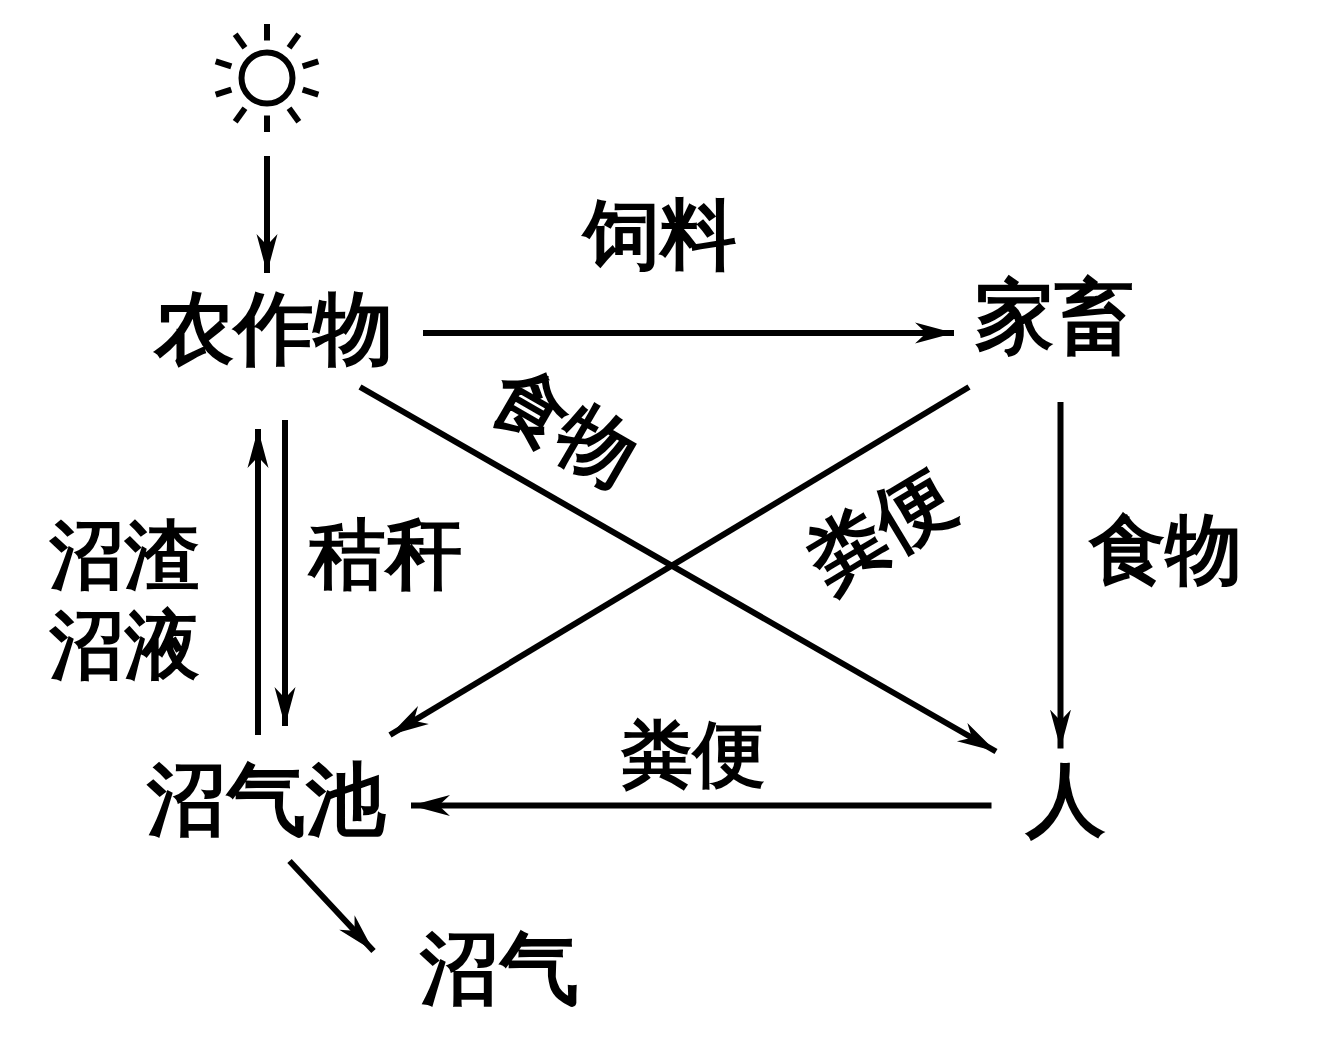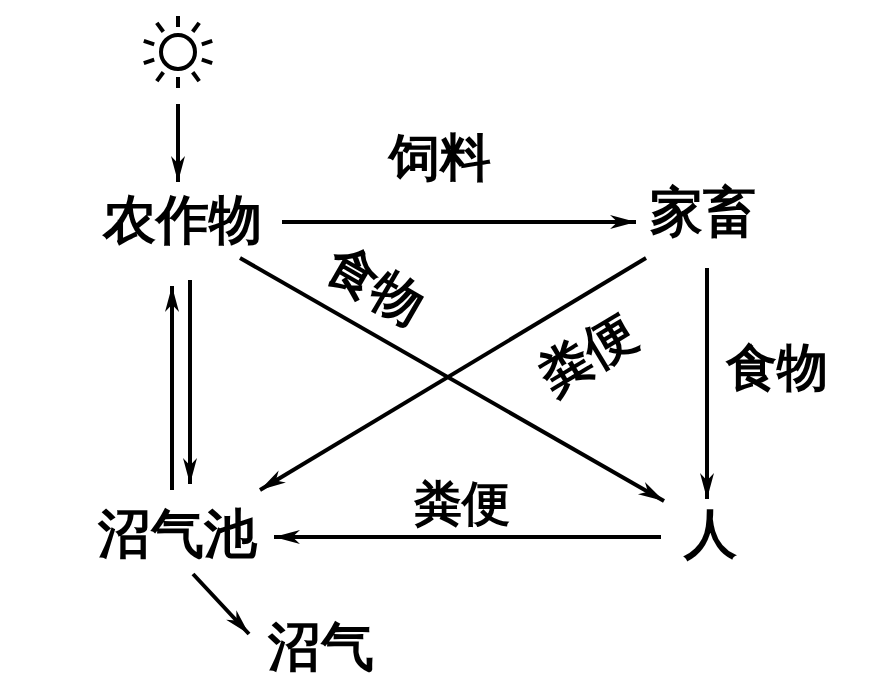--- a/index.html
+++ b/index.html
@@ -72,27 +72,32 @@
       <line x1="172" y1="490" x2="172" y2="286" marker-end="url(#arrowhead)"></line>
       <line x1="190" y1="280" x2="190" y2="484" marker-end="url(#arrowhead)"></line>
       <line x1="193" y1="574" x2="249" y2="634" marker-end="url(#arrowhead)"></line>
     </g>
   </svg>
 
   <div class="lbl node" style="left:103px; top:192px;text-align:center;">农作物</div>
   <div class="lbl node" style="left:650px; top:184px;">家畜</div>
   <div class="lbl node" style="left:684px; top:506px;">人</div>
   <div class="lbl node" style="left:98px; top:506px;font-family:Liberation Serif, serif;">沼气池</div>
-  <div class="lbl node" style="left:268px; top:619px;">沼气</div>
+  <div class="lbl node" style="left:280px; top:619px;">沼气</div>
 
   <div class="lbl edge" style="left:389px; top:131px;">饲料</div>
 
   <div class="lbl edge rot" style="left:375px; top:286px; transform:translate(-50%,-50%) rotate(30deg);">食物</div>
 
   <div class="lbl edge rot" style="left:588px; top:355px; transform:translate(-50%,-50%) rotate(-31deg);">粪便</div>
 
+  <div class="lbl edge" style="left:206px; top:344px;">秸秆</div>
 
+  <div class="lbl two-line" style="left:33px; top:340px; font-size:50px;">
+    <span style="display:block;">沼渣</span>
+    <span style="display:block;">沼液</span>
+  </div>
 
   <div class="lbl edge" style="left:726px; top:341px;">食物</div>
 
   <div class="lbl" style="left:414px; top:478px; font-size:48px; font-weight:700;">粪便</div>
 
 </div>
 
 </body></html>

